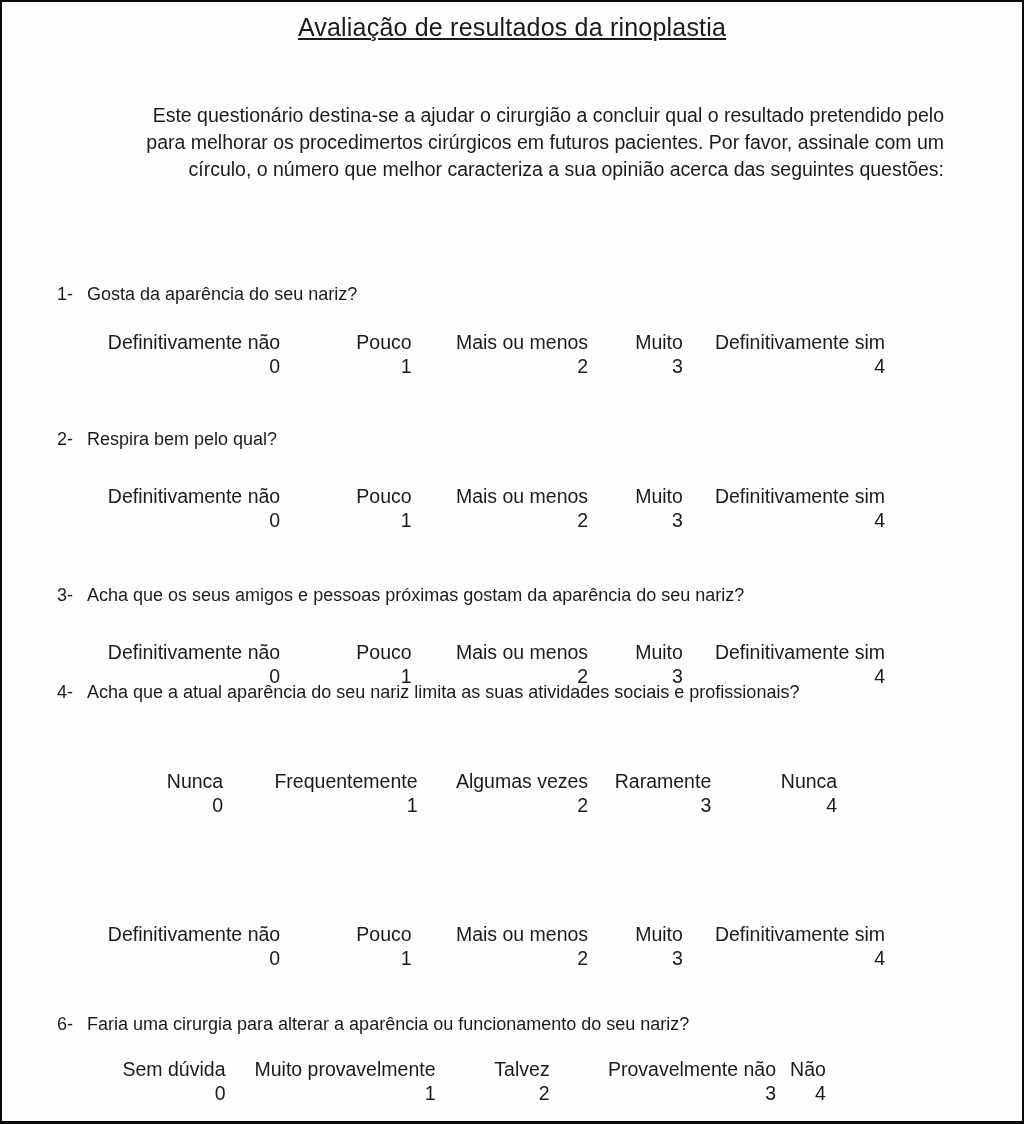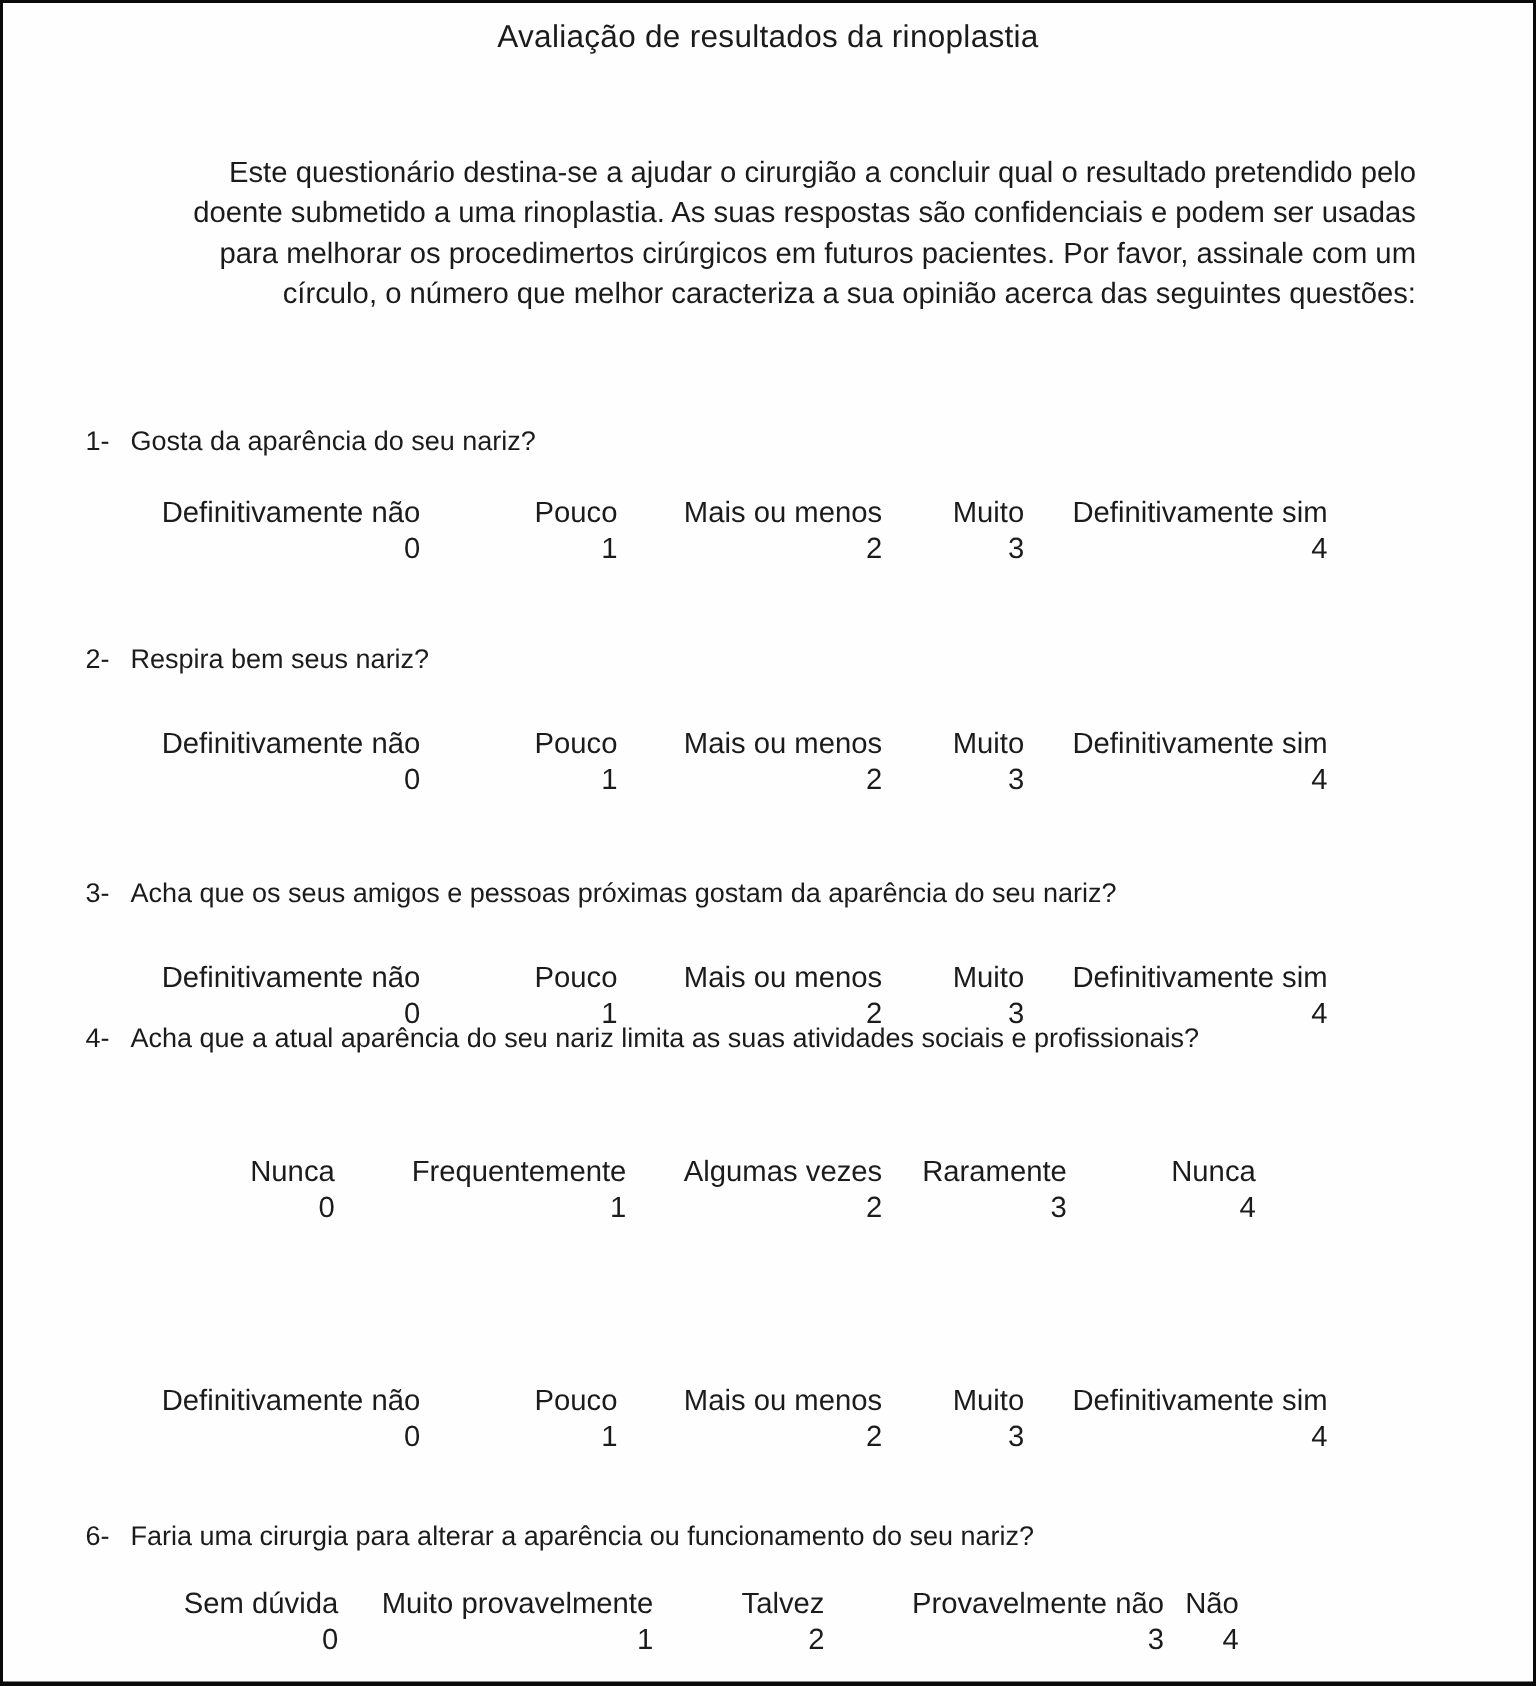--- a/index.html
+++ b/index.html
@@ -14,22 +14,23 @@
     font-family: "Liberation Sans", "DejaVu Sans", sans-serif;
     color: #1b1b1b;
     overflow: hidden;
   }
   .doc-title {
     position: absolute;
     top: 11px;
     left: 0;
     width: 100%;
     text-align: center;
-    font-size: 21px;
+    font-size: 25px;
     font-weight: normal;
+    text-decoration: underline;
     letter-spacing: 0.2px;
   }
   .intro {
     position: absolute;
     top: 100px;
     left: 82px;
     width: 860px;
     text-align: right;
     font-size: 19.5px;
     line-height: 27px;
@@ -60,21 +61,20 @@
 </style>
 </head>
 <body>
 
 <div class="page">
 
   <div class="doc-title">Avaliação de resultados da rinoplastia</div>
 
   <div class="intro">
     <div>Este questionário destina-se a ajudar o cirurgião a concluir qual o resultado pretendido pelo</div>
-    <div>doente submetido a uma rinoplastia. As suas respostas são confidenciais e podem ser usadas</div>
     <div>para melhorar os procedimertos cirúrgicos em futuros pacientes. Por favor, assinale com um</div>
     <div>círculo, o número que melhor caracteriza a sua opinião acerca das seguintes questões:</div>
   </div>
 
   <div class="question" style="top:282px">
     <span class="qnum">1-</span><span>Gosta da aparência do seu nariz?</span>
   </div>
   <div class="scale" style="top:328px">
     <div class="opt" style="left:192px">
       <div>Definitivamente não</div>
@@ -92,21 +92,21 @@
       <div>Muito</div>
       <div>3</div>
     </div>
     <div class="opt" style="left:798px">
       <div>Definitivamente sim</div>
       <div>4</div>
     </div>
   </div>
 
   <div class="question" style="top:427px">
-    <span class="qnum">2-</span><span>Respira bem seus nariz?</span>
+    <span class="qnum">2-</span><span>Respira bem pelo qual?</span>
   </div>
   <div class="scale" style="top:482px">
     <div class="opt" style="left:192px">
       <div>Definitivamente não</div>
       <div>0</div>
     </div>
     <div class="opt" style="left:382px">
       <div>Pouco</div>
       <div>1</div>
     </div>

